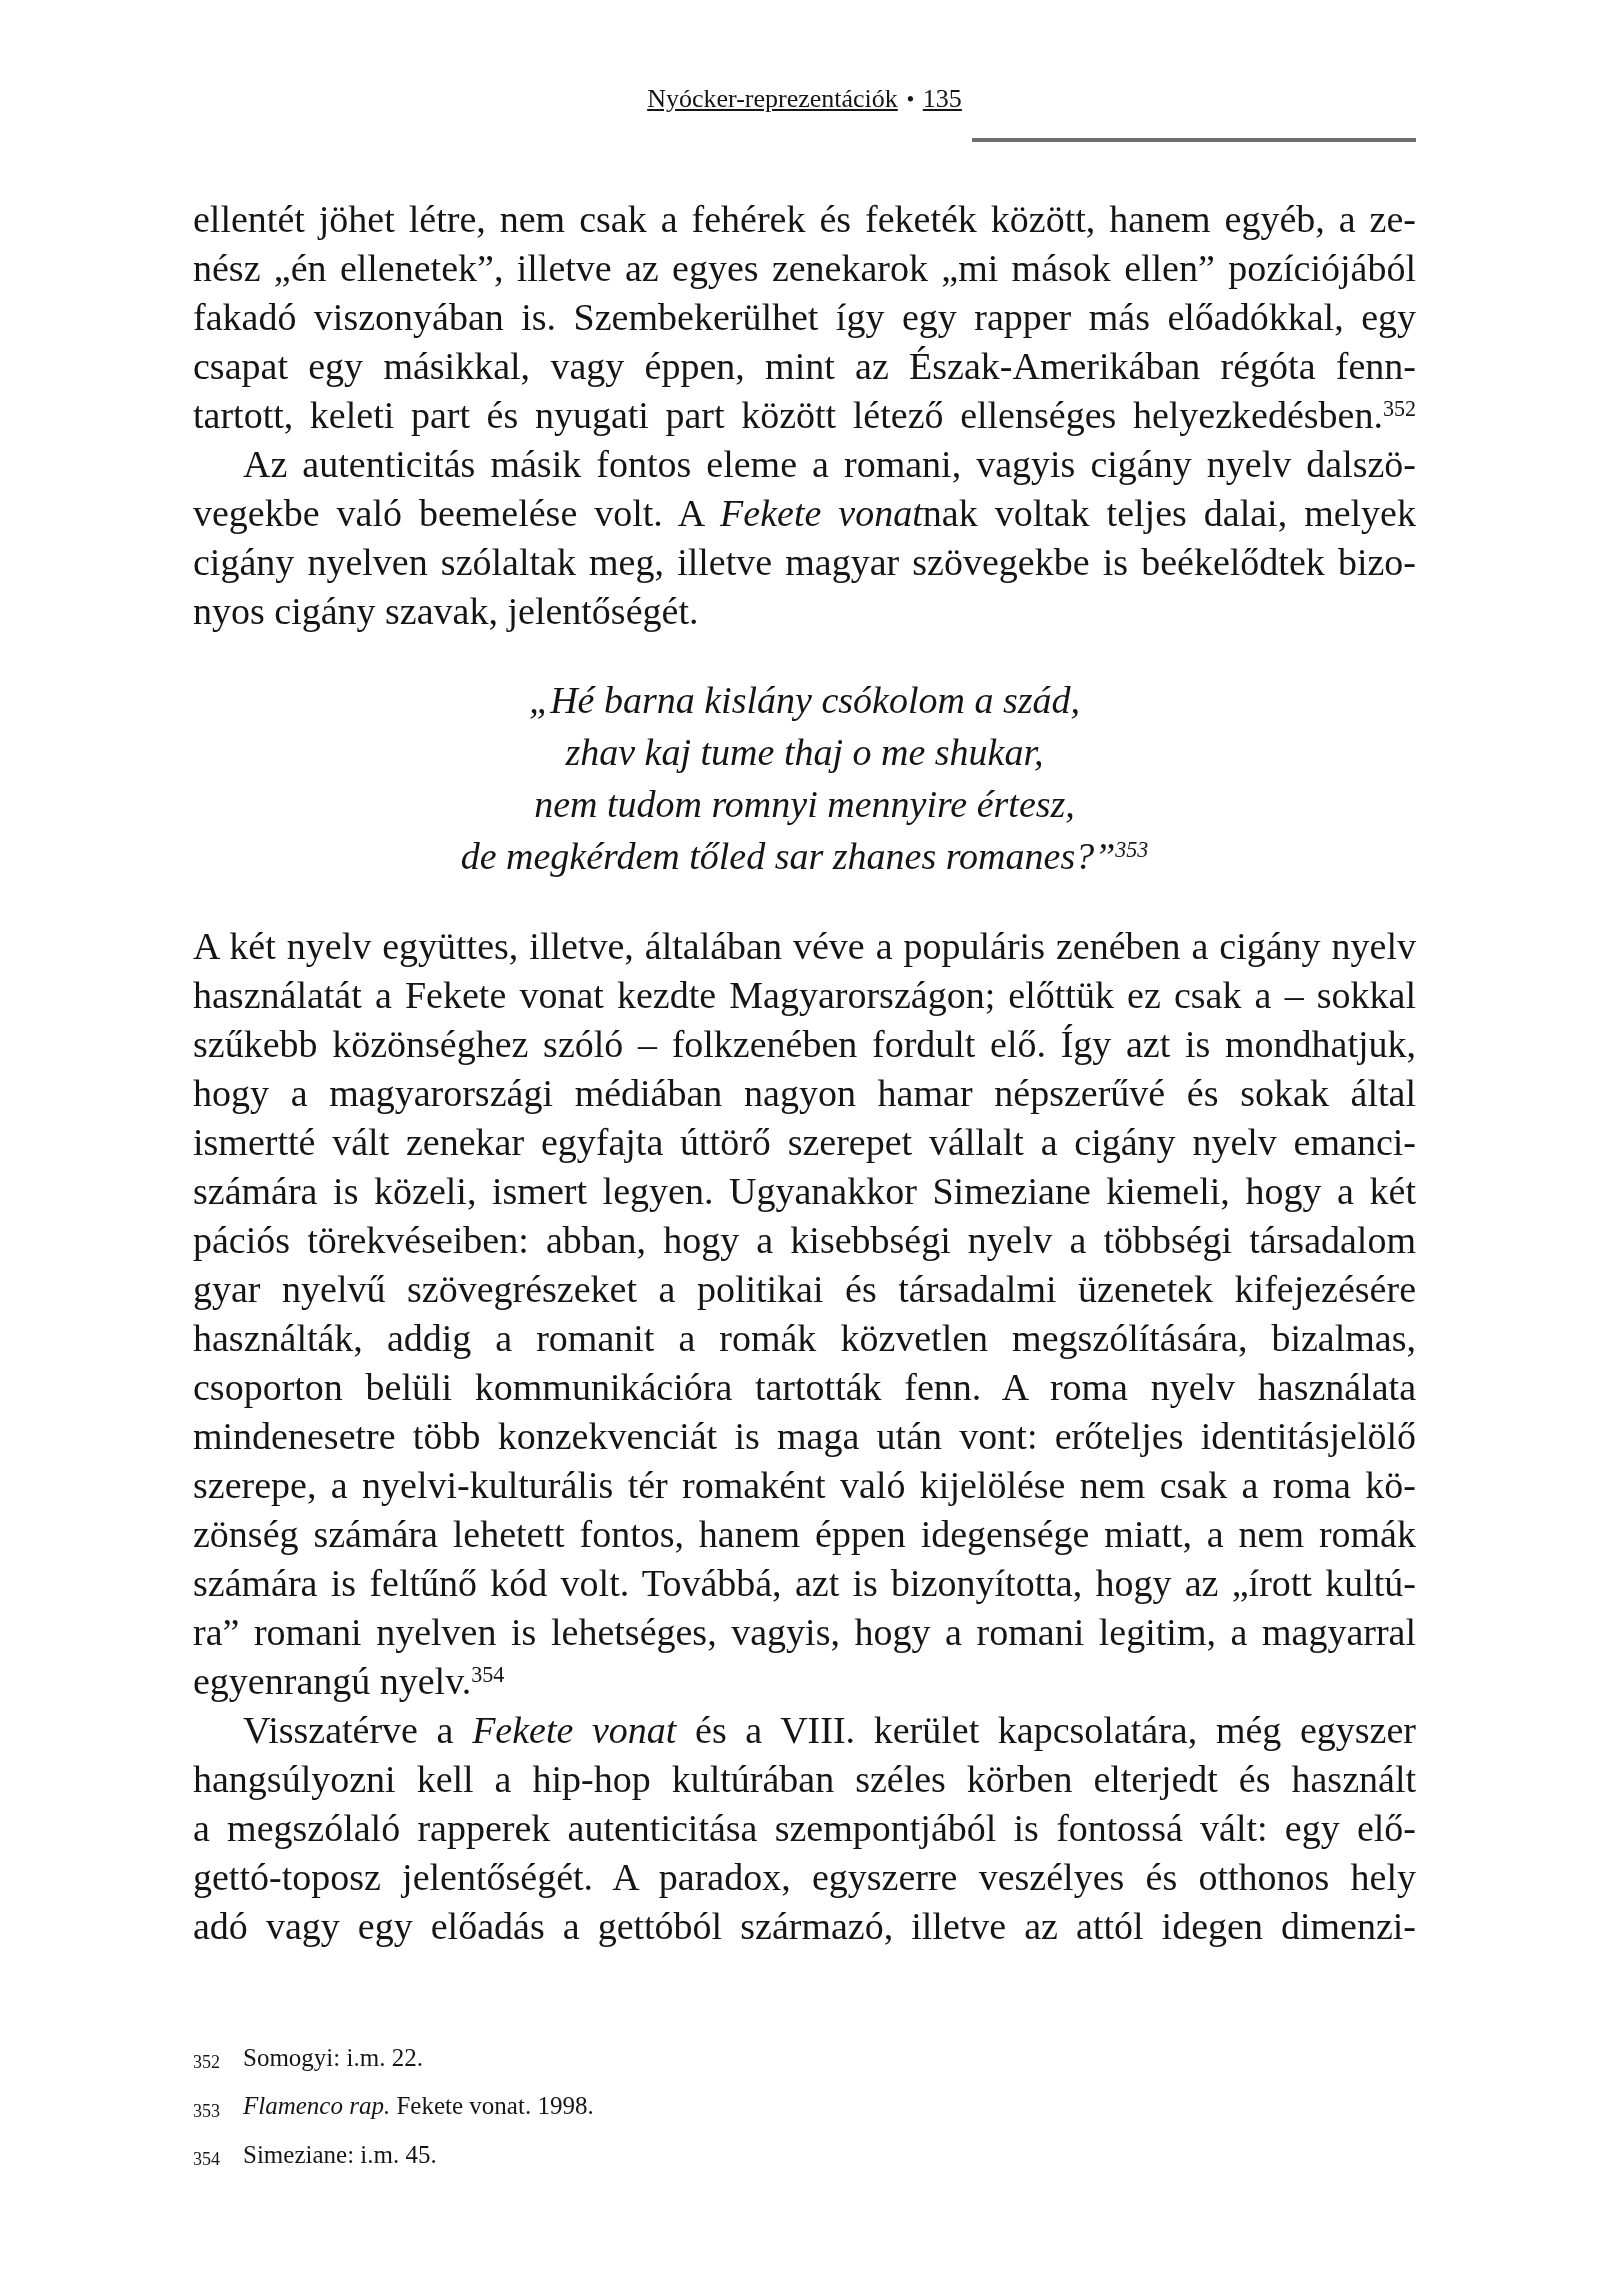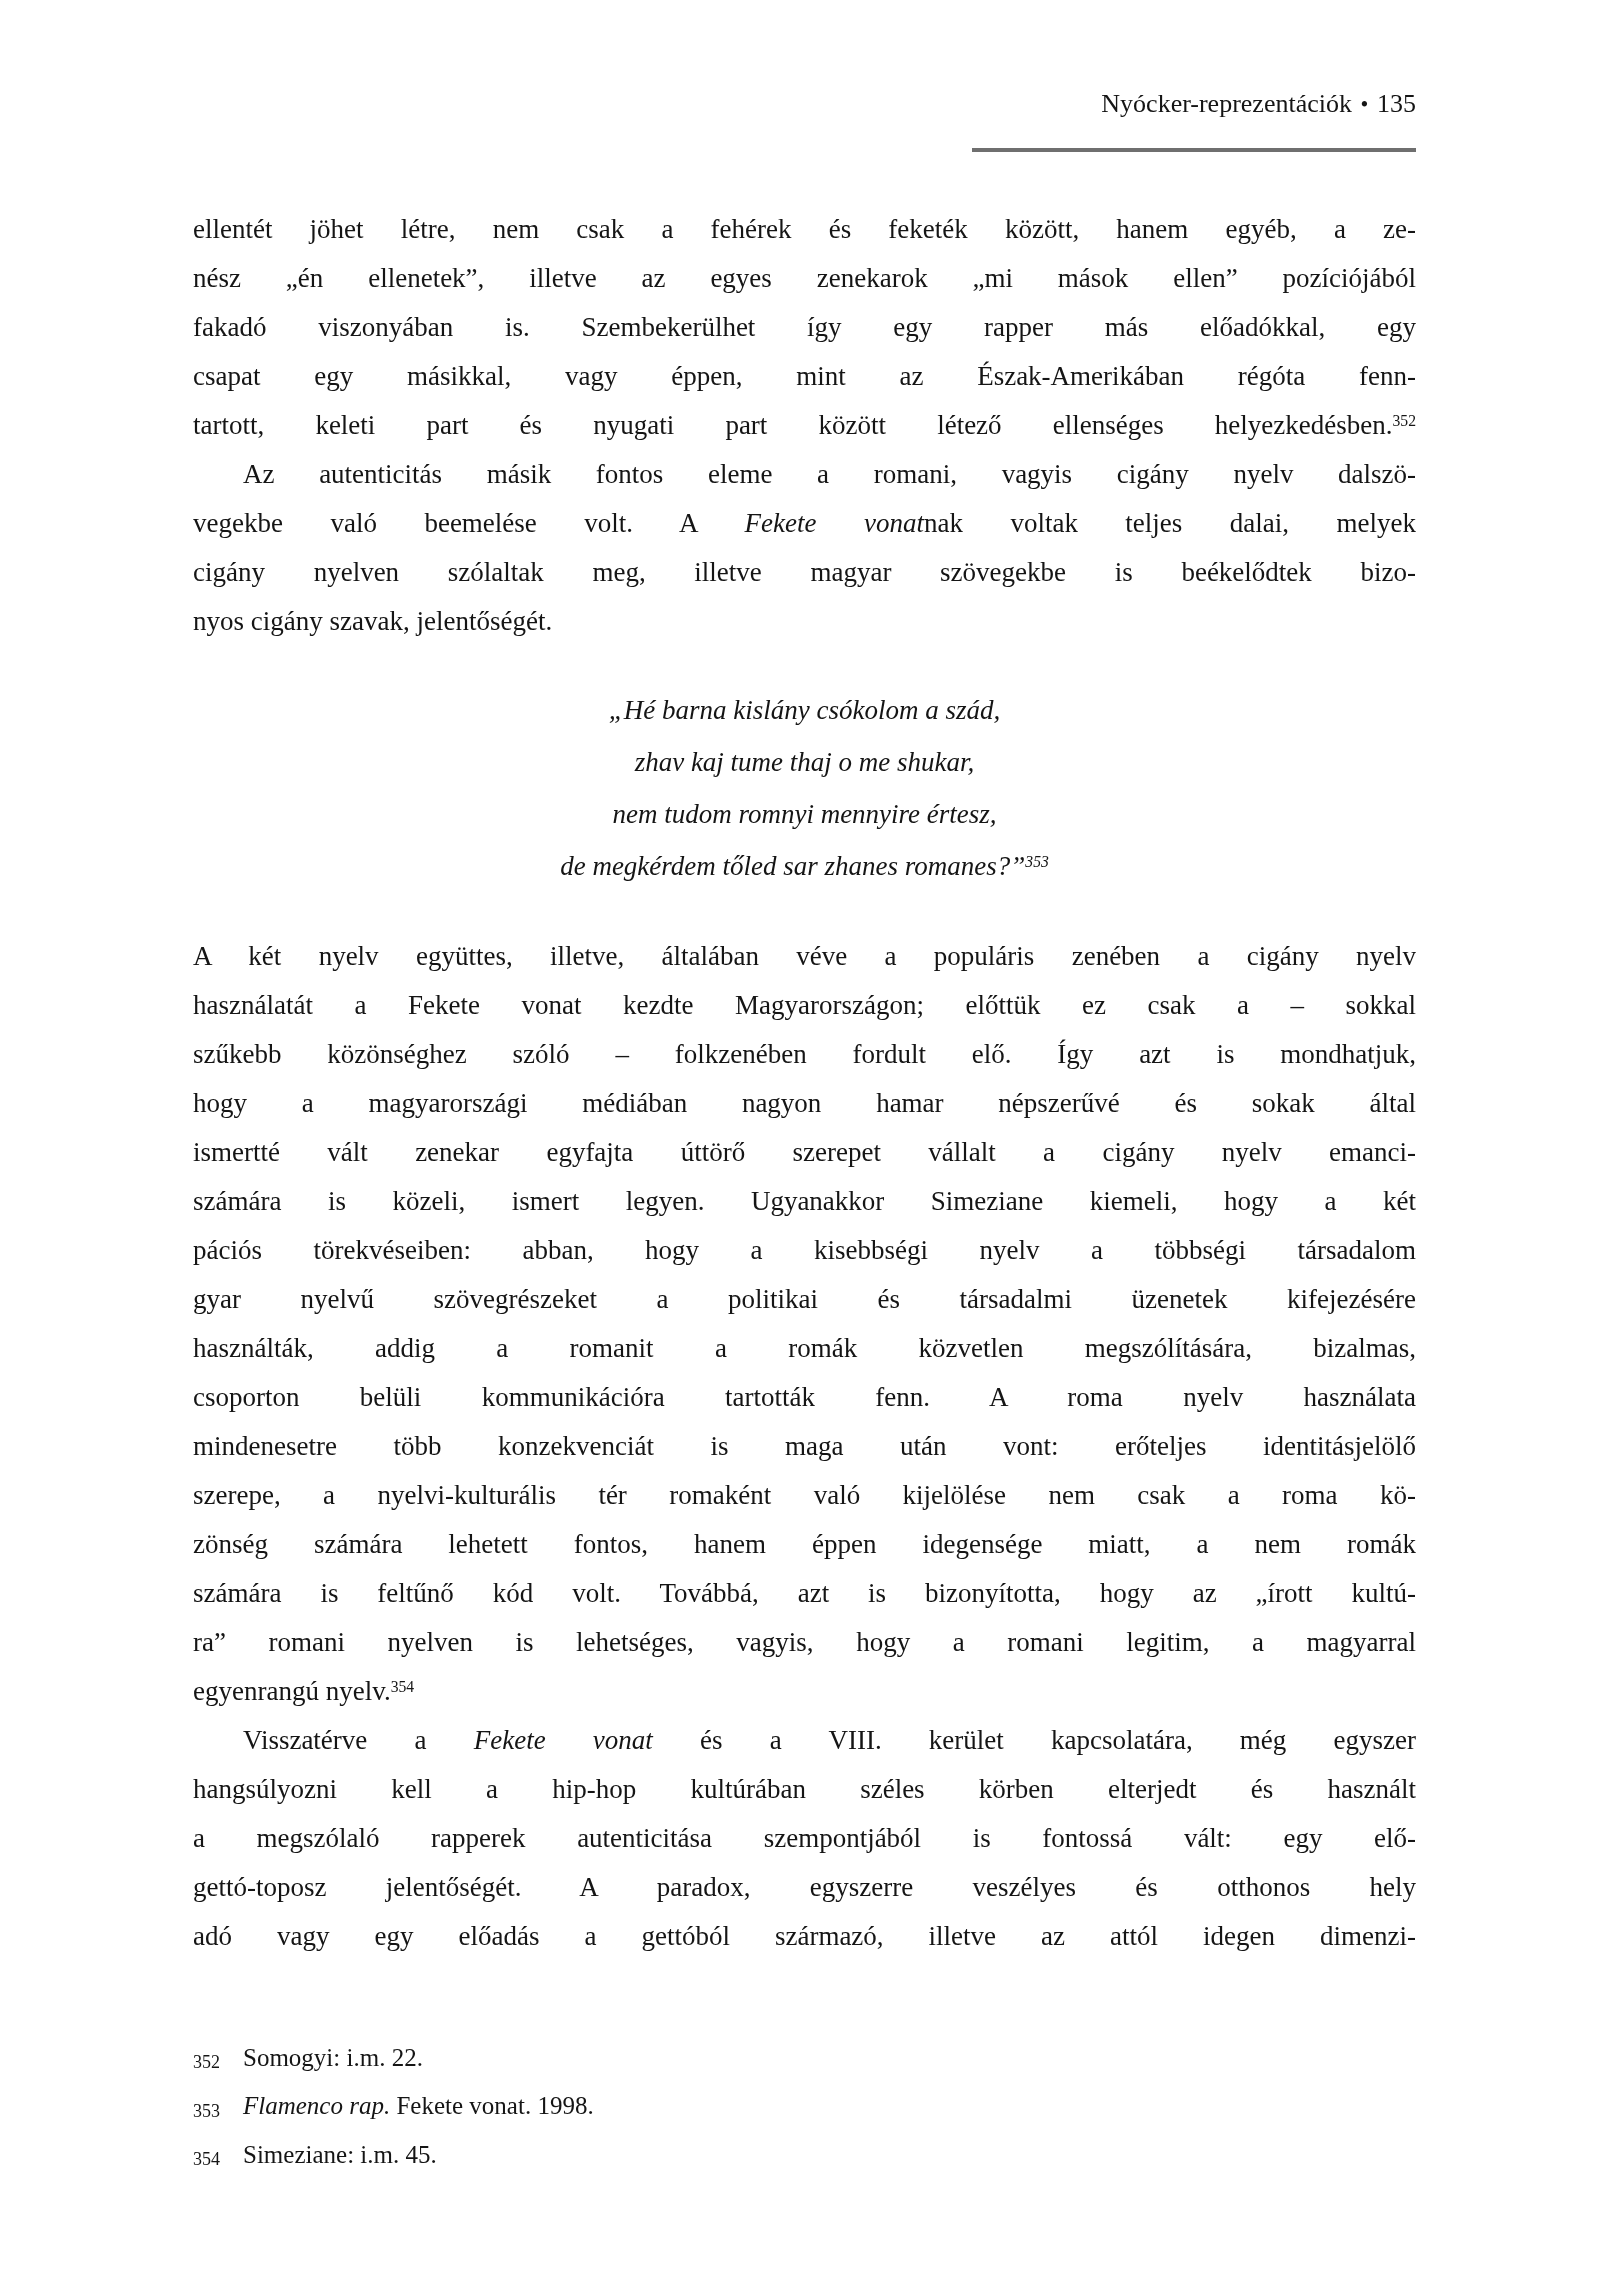--- a/index.html
+++ b/index.html
@@ -16,39 +16,40 @@
     font-family: "Liberation Serif", "DejaVu Serif", serif;
     color: #151515;
   }
   .content {
     position: absolute;
     left: 193px;
     top: 84px;
     width: 1223px;
   }
   .running-head {
-    text-align: right;
+    text-align: center;
     font-size: 26px;
-    line-height: 40px;
+    line-height: 30px;
     white-space: nowrap;
+    text-decoration: underline;
   }
   .running-head .bullet {
     display: inline-block;
     margin: 0 8.6px;
     font-size: 22.4px;
   }
   .head-rule {
     width: 444px;
     height: 4.3px;
     background: #6f6f6f;
     margin: 23px 0 0 auto;
   }
   .body-blocks {
     margin-top: 53px;
-    font-size: 27px;
+    font-size: 38px;
     line-height: 49px;
   }
   .para { text-align: justify; }
   .para .line {
     text-align: justify;
     text-align-last: justify;
   }
   .para .line.last { text-align-last: left; }
   .para.indent .line:first-child { text-indent: 50px; }
   .quote {

